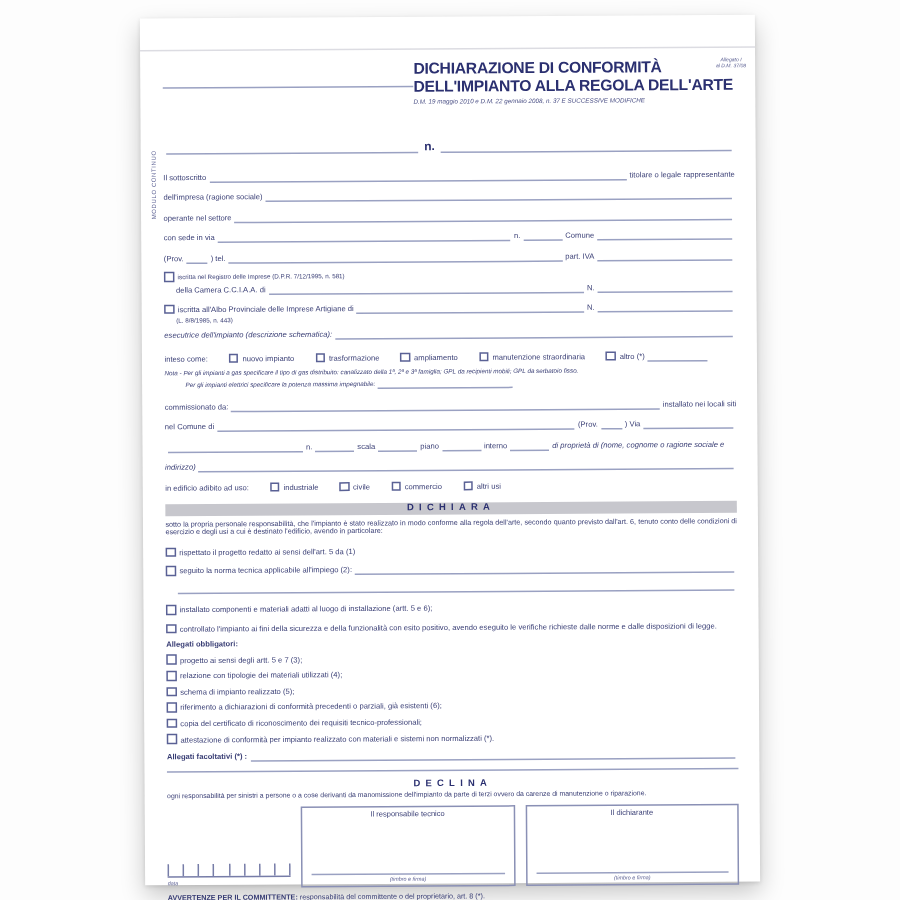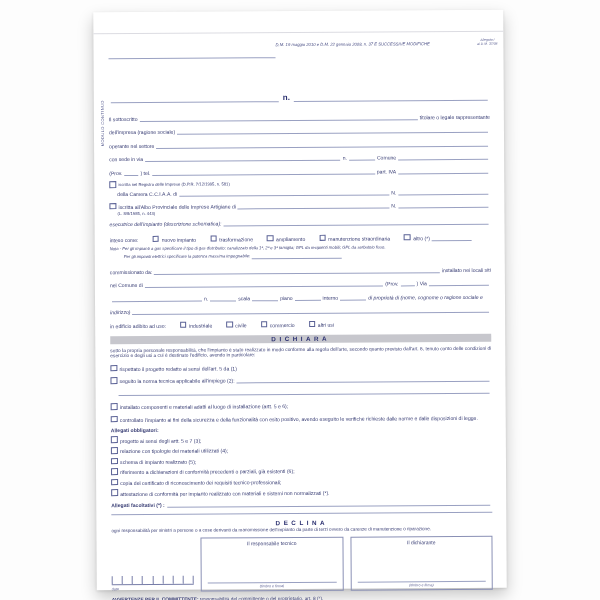--- a/index.html
+++ b/index.html
@@ -54,20 +54,22 @@
 <div class="sheet">
   <div class="perf"></div>
   <div class="side-label">MODULO CONTINUO</div>
   <div class="inner">
 
     <div class="hdr">
       <div class="stamp-line"></div>
       <div class="titleblock">
         <div class="annex">Allegato I
 al D.M. 37/08</div>
+        <div class="t1">DICHIARAZIONE DI CONFORMITÀ</div>
+        <div class="t2">DELL'IMPIANTO ALLA REGOLA DELL'ARTE</div>
         <div class="sub">D.M. 19 maggio 2010 e D.M. 22 gennaio 2008, n. 37 E SUCCESSIVE MODIFICHE</div>
       </div>
     </div>
 
     <div class="nrow">
       <span class="fill fw90" style="flex:0 0 168px"></span>
       <span class="nlabel">n.</span>
       <span class="fill"></span>
     </div>
 

